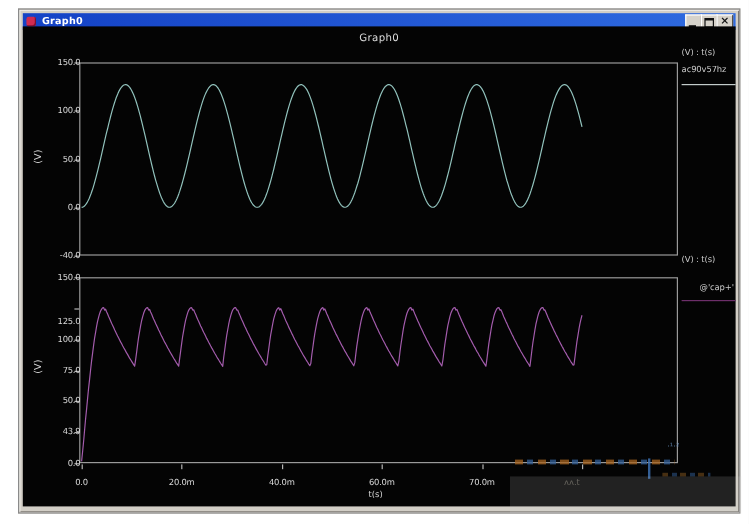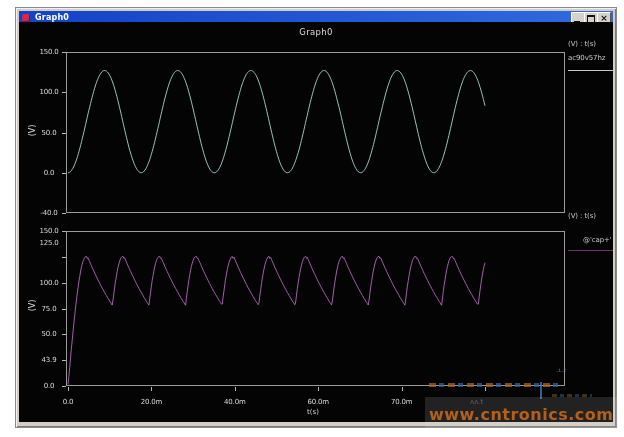--- a/index.html
+++ b/index.html
@@ -27,21 +27,21 @@
   .btn .x{position:absolute;left:0;top:0;width:100%;height:100%;text-align:center;
        font-size:9px;line-height:10px;font-weight:bold;color:#101010;}
   .client{position:absolute;left:19px;top:22px;width:594px;height:400px;background:#040404;}
   .gtitle{position:absolute;left:19px;top:27px;width:594px;text-align:center;
        font-size:8.5px;color:#dcdcdc;letter-spacing:.3px;}
   
   .frame{position:absolute;border:1px solid var(--plot_border);background:transparent;}
   #frame1{left:66px;top:52px;width:497px;height:159px;}
   #frame2{left:66px;top:231px;width:497px;height:153px;}
   .tick{position:absolute;background:#b4b4b4;}
-  .ylab{position:absolute;font-size:7px;color:#dadada;text-align:center;width:60px;letter-spacing:-0.2px;}
+  .ylab{position:absolute;font-size:7px;color:#dadada;text-align:right;width:48px;letter-spacing:-0.2px;}
   .xlab{position:absolute;font-size:7px;color:#dadada;text-align:center;width:40px;letter-spacing:-0.2px;}
   .axis-name{position:absolute;font-size:8px;color:#d8d8d8;}
   .vaxis{transform:rotate(-90deg);transform-origin:center;width:20px;text-align:center;}
   .trace{position:absolute;}
   
   .legend{position:absolute;left:568px;width:28px;font-size:7px;color:#c9c9c9;letter-spacing:-0.1px;}
   .legend-swatch{position:absolute;left:568px;width:45px;height:1px;background:#888;}
   
   .wm-band{position:absolute;left:425px;top:397px;width:193px;height:31px;
        background:rgba(222,222,222,0.14);}
@@ -98,39 +98,38 @@
   <div class="legend" style="top:236px;margin-left:15px;">@'cap+'</div>
   <div class="legend-swatch" style="top: 250px; background: rgb(109, 47, 106);"></div>
 
   <div class="art-dashes"></div>
   <div class="art-dashes2"></div>
   <div class="art-vline"></div>
   <div class="art-garble">ʌʌ.t</div>
   <div class="art-blue">·¹·²</div>
 
   <div class="wm-band"></div>
-  <div class="wm-url">www.cntronics.com</div>
 
 <div class="tick" style="left: 62px; top: 52px; width: 4px; height: 1px;"></div>
     <div class="ylab" style="left: 19px; top: 48px;">150.0</div>
     <div class="tick" style="left: 62px; top: 92.25px; width: 4px; height: 1px;"></div>
     <div class="ylab" style="left: 19px; top: 88.25px;">100.0</div>
     <div class="tick" style="left: 62px; top: 132.5px; width: 4px; height: 1px;"></div>
     <div class="ylab" style="left: 19px; top: 128.5px;">50.0</div>
     <div class="tick" style="left: 62px; top: 172.75px; width: 4px; height: 1px;"></div>
     <div class="ylab" style="left: 19px; top: 168.75px;">0.0</div>
     <div class="tick" style="left: 62px; top: 213px; width: 4px; height: 1px;"></div>
     <div class="ylab" style="left: 19px; top: 209px;">-40.0</div>
     <svg class="trace" width="497" height="159" style="left: 67px; top: 53px;">
       <path d="M1.0,119.8L1.8,119.6L2.6,119.3L3.4,118.7L4.2,117.8L5.0,116.7L5.8,115.4L6.6,113.9L7.4,112.2L8.2,110.2L9.0,108.1L9.8,105.8L10.6,103.3L11.4,100.6L12.2,97.8L13.0,94.8L13.8,91.7L14.6,88.5L15.4,85.2L16.2,81.9L17.0,78.5L17.8,75.0L18.6,71.5L19.4,68.0L20.2,64.4L21.0,60.9L21.8,57.5L22.7,54.1L23.5,50.7L24.3,47.5L25.1,44.3L25.9,41.3L26.7,38.4L27.5,35.6L28.3,33.0L29.1,30.6L29.9,28.3L30.7,26.3L31.5,24.4L32.3,22.7L33.1,21.3L33.9,20.1L34.7,19.1L35.5,18.3L36.3,17.8L37.1,17.6L37.9,17.5L38.7,17.7L39.5,18.2L40.3,18.9L41.1,19.8L41.9,21.0L42.7,22.4L43.5,24.0L44.3,25.8L45.1,27.8L45.9,30.0L46.7,32.4L47.5,35.0L48.3,37.7L49.1,40.6L49.9,43.6L50.7,46.8L51.5,50.0L52.3,53.3L53.1,56.7L53.9,60.1L54.7,63.6L55.5,67.2L56.3,70.7L57.1,74.2L57.9,77.7L58.7,81.1L59.5,84.5L60.3,87.8L61.1,91.0L61.9,94.1L62.7,97.1L63.6,100.0L64.4,102.7L65.2,105.2L66.0,107.6L66.8,109.8L67.6,111.8L68.4,113.5L69.2,115.1L70.0,116.5L70.8,117.6L71.6,118.5L72.4,119.1L73.2,119.6L74.0,119.7L74.8,119.7L75.6,119.4L76.4,118.8L77.2,118.0L78.0,117.0L78.8,115.8L79.6,114.3L80.4,112.6L81.2,110.7L82.0,108.6L82.8,106.3L83.6,103.8L84.4,101.2L85.2,98.4L86.0,95.5L86.8,92.4L87.6,89.3L88.4,86.0L89.2,82.7L90.0,79.2L90.8,75.8L91.6,72.3L92.4,68.8L93.2,65.2L94.0,61.7L94.8,58.3L95.6,54.8L96.4,51.5L97.2,48.2L98.0,45.0L98.8,42.0L99.6,39.0L100.4,36.2L101.2,33.6L102.0,31.1L102.8,28.8L103.6,26.7L104.4,24.8L105.3,23.1L106.1,21.6L106.9,20.3L107.7,19.3L108.5,18.5L109.3,17.9L110.1,17.6L110.9,17.5L111.7,17.7L112.5,18.1L113.3,18.7L114.1,19.6L114.9,20.7L115.7,22.0L116.5,23.6L117.3,25.4L118.1,27.4L118.9,29.5L119.7,31.9L120.5,34.4L121.3,37.1L122.1,40.0L122.9,42.9L123.7,46.0L124.5,49.2L125.3,52.5L126.1,55.9L126.9,59.4L127.7,62.8L128.5,66.3L129.3,69.9L130.1,73.4L130.9,76.9L131.7,80.3L132.5,83.7L133.3,87.0L134.1,90.3L134.9,93.4L135.7,96.4L136.5,99.3L137.3,102.1L138.1,104.6L138.9,107.1L139.7,109.3L140.5,111.3L141.3,113.2L142.1,114.8L142.9,116.2L143.7,117.4L144.5,118.3L145.3,119.0L146.1,119.5L146.9,119.7L147.8,119.7L148.6,119.5L149.4,119.0L150.2,118.2L151.0,117.3L151.8,116.1L152.6,114.6L153.4,113.0L154.2,111.2L155.0,109.1L155.8,106.9L156.6,104.4L157.4,101.8L158.2,99.1L159.0,96.2L159.8,93.2L160.6,90.0L161.4,86.8L162.2,83.4L163.0,80.0L163.8,76.6L164.6,73.1L165.4,69.6L166.2,66.0L167.0,62.5L167.8,59.1L168.6,55.6L169.4,52.3L170.2,49.0L171.0,45.8L171.8,42.7L172.6,39.7L173.4,36.9L174.2,34.2L175.0,31.7L175.8,29.3L176.6,27.2L177.4,25.2L178.2,23.5L179.0,21.9L179.8,20.6L180.6,19.5L181.4,18.7L182.2,18.0L183.0,17.7L183.8,17.5L184.6,17.6L185.4,18.0L186.2,18.6L187.0,19.4L187.8,20.4L188.7,21.7L189.5,23.2L190.3,25.0L191.1,26.9L191.9,29.0L192.7,31.3L193.5,33.8L194.3,36.5L195.1,39.3L195.9,42.2L196.7,45.3L197.5,48.5L198.3,51.8L199.1,55.1L199.9,58.6L200.7,62.0L201.5,65.5L202.3,69.1L203.1,72.6L203.9,76.1L204.7,79.5L205.5,83.0L206.3,86.3L207.1,89.6L207.9,92.7L208.7,95.8L209.5,98.7L210.3,101.5L211.1,104.1L211.9,106.5L212.7,108.8L213.5,110.9L214.3,112.8L215.1,114.4L215.9,115.9L216.7,117.1L217.5,118.1L218.3,118.9L219.1,119.4L219.9,119.7L220.7,119.7L221.5,119.5L222.3,119.1L223.1,118.4L223.9,117.5L224.7,116.4L225.5,115.0L226.3,113.4L227.1,111.6L227.9,109.6L228.7,107.4L229.5,105.0L230.3,102.4L231.2,99.7L232.0,96.9L232.8,93.9L233.6,90.7L234.4,87.5L235.2,84.2L236.0,80.8L236.8,77.4L237.6,73.9L238.4,70.4L239.2,66.8L240.0,63.3L240.8,59.8L241.6,56.4L242.4,53.0L243.2,49.7L244.0,46.5L244.8,43.4L245.6,40.4L246.4,37.5L247.2,34.8L248.0,32.2L248.8,29.8L249.6,27.6L250.4,25.6L251.2,23.8L252.0,22.2L252.8,20.9L253.6,19.7L254.4,18.8L255.2,18.2L256.0,17.7L256.8,17.5L257.6,17.6L258.4,17.9L259.2,18.4L260.0,19.2L260.8,20.2L261.6,21.4L262.4,22.9L263.2,24.5L264.0,26.4L264.8,28.5L265.6,30.8L266.4,33.2L267.2,35.9L268.0,38.6L268.8,41.6L269.6,44.6L270.4,47.8L271.2,51.0L272.1,54.4L272.9,57.8L273.7,61.2L274.5,64.7L275.3,68.3L276.1,71.8L276.9,75.3L277.7,78.8L278.5,82.2L279.3,85.5L280.1,88.8L280.9,92.0L281.7,95.1L282.5,98.0L283.3,100.8L284.1,103.5L284.9,106.0L285.7,108.3L286.5,110.4L287.3,112.3L288.1,114.1L288.9,115.6L289.7,116.9L290.5,117.9L291.3,118.7L292.1,119.3L292.9,119.6L293.7,119.7L294.5,119.6L295.3,119.2L296.1,118.6L296.9,117.7L297.7,116.6L298.5,115.3L299.3,113.8L300.1,112.0L300.9,110.1L301.7,107.9L302.5,105.6L303.3,103.0L304.1,100.4L304.9,97.5L305.7,94.5L306.5,91.5L307.3,88.3L308.1,85.0L308.9,81.6L309.7,78.2L310.5,74.7L311.3,71.2L312.1,67.6L312.9,64.1L313.7,60.6L314.6,57.2L315.4,53.8L316.2,50.4L317.0,47.2L317.8,44.1L318.6,41.0L319.4,38.1L320.2,35.4L321.0,32.8L321.8,30.4L322.6,28.1L323.4,26.1L324.2,24.2L325.0,22.6L325.8,21.2L326.6,20.0L327.4,19.0L328.2,18.3L329.0,17.8L329.8,17.5L330.6,17.5L331.4,17.8L332.2,18.3L333.0,19.0L333.8,19.9L334.6,21.1L335.4,22.5L336.2,24.1L337.0,26.0L337.8,28.0L338.6,30.2L339.4,32.7L340.2,35.2L341.0,38.0L341.8,40.9L342.6,43.9L343.4,47.0L344.2,50.3L345.0,53.6L345.8,57.0L346.6,60.5L347.4,63.9L348.2,67.5L349.0,71.0L349.8,74.5L350.6,78.0L351.4,81.4L352.2,84.8L353.0,88.1L353.8,91.3L354.6,94.4L355.4,97.4L356.3,100.2L357.1,102.9L357.9,105.4L358.7,107.8L359.5,110.0L360.3,111.9L361.1,113.7L361.9,115.2L362.7,116.6L363.5,117.7L364.3,118.6L365.1,119.2L365.9,119.6L366.7,119.7L367.5,119.7L368.3,119.3L369.1,118.8L369.9,118.0L370.7,116.9L371.5,115.6L372.3,114.2L373.1,112.4L373.9,110.5L374.7,108.4L375.5,106.1L376.3,103.6L377.1,101.0L377.9,98.2L378.7,95.2L379.5,92.2L380.3,89.0L381.1,85.7L381.9,82.4L382.7,78.9L383.5,75.5L384.3,72.0L385.1,68.4L385.9,64.9L386.7,61.4L387.5,58.0L388.3,54.5L389.1,51.2L389.9,47.9L390.7,44.8L391.5,41.7L392.3,38.8L393.1,36.0L393.9,33.4L394.7,30.9L395.5,28.6L396.3,26.5L397.2,24.6L398.0,22.9L398.8,21.5L399.6,20.2L400.4,19.2L401.2,18.4L402.0,17.9L402.8,17.6L403.6,17.5L404.4,17.7L405.2,18.1L406.0,18.8L406.8,19.7L407.6,20.8L408.4,22.2L409.2,23.7L410.0,25.5L410.8,27.5L411.6,29.7L412.4,32.1L413.2,34.6L414.0,37.4L414.8,40.2L415.6,43.2L416.4,46.3L417.2,49.5L418.0,52.8" fill="none" stroke="#9dd2cc" stroke-width="1" stroke-opacity="0.92" stroke-linejoin="round"></path>
     </svg>
     <div class="tick" style="left: 62px; top: 231px; width: 4px; height: 1px;"></div>
     <div class="ylab" style="left: 19px; top: 227px;">150.0</div>
     <div class="tick" style="left: 62px; top: 256.833px; width: 4px; height: 1px;"></div>
-    <div class="ylab" style="left: 19px; top: 239px;">125.0</div>
+    <div class="ylab" style="left: 19px; top: 264px;">125.0</div>
     <div class="tick" style="left: 62px; top: 282.667px; width: 4px; height: 1px;"></div>
     <div class="ylab" style="left: 19px; top: 278.667px;">100.0</div>
     <div class="tick" style="left: 62px; top: 308.5px; width: 4px; height: 1px;"></div>
     <div class="ylab" style="left: 19px; top: 304.5px;">75.0</div>
     <div class="tick" style="left: 62px; top: 334.333px; width: 4px; height: 1px;"></div>
     <div class="ylab" style="left: 19px; top: 330.333px;">50.0</div>
     <div class="tick" style="left: 62px; top: 360.167px; width: 4px; height: 1px;"></div>
     <div class="ylab" style="left: 19px; top: 356.167px;">43.9</div>
     <div class="tick" style="left: 62px; top: 386px; width: 4px; height: 1px;"></div>
     <div class="ylab" style="left: 19px; top: 382px;">0.0</div>

